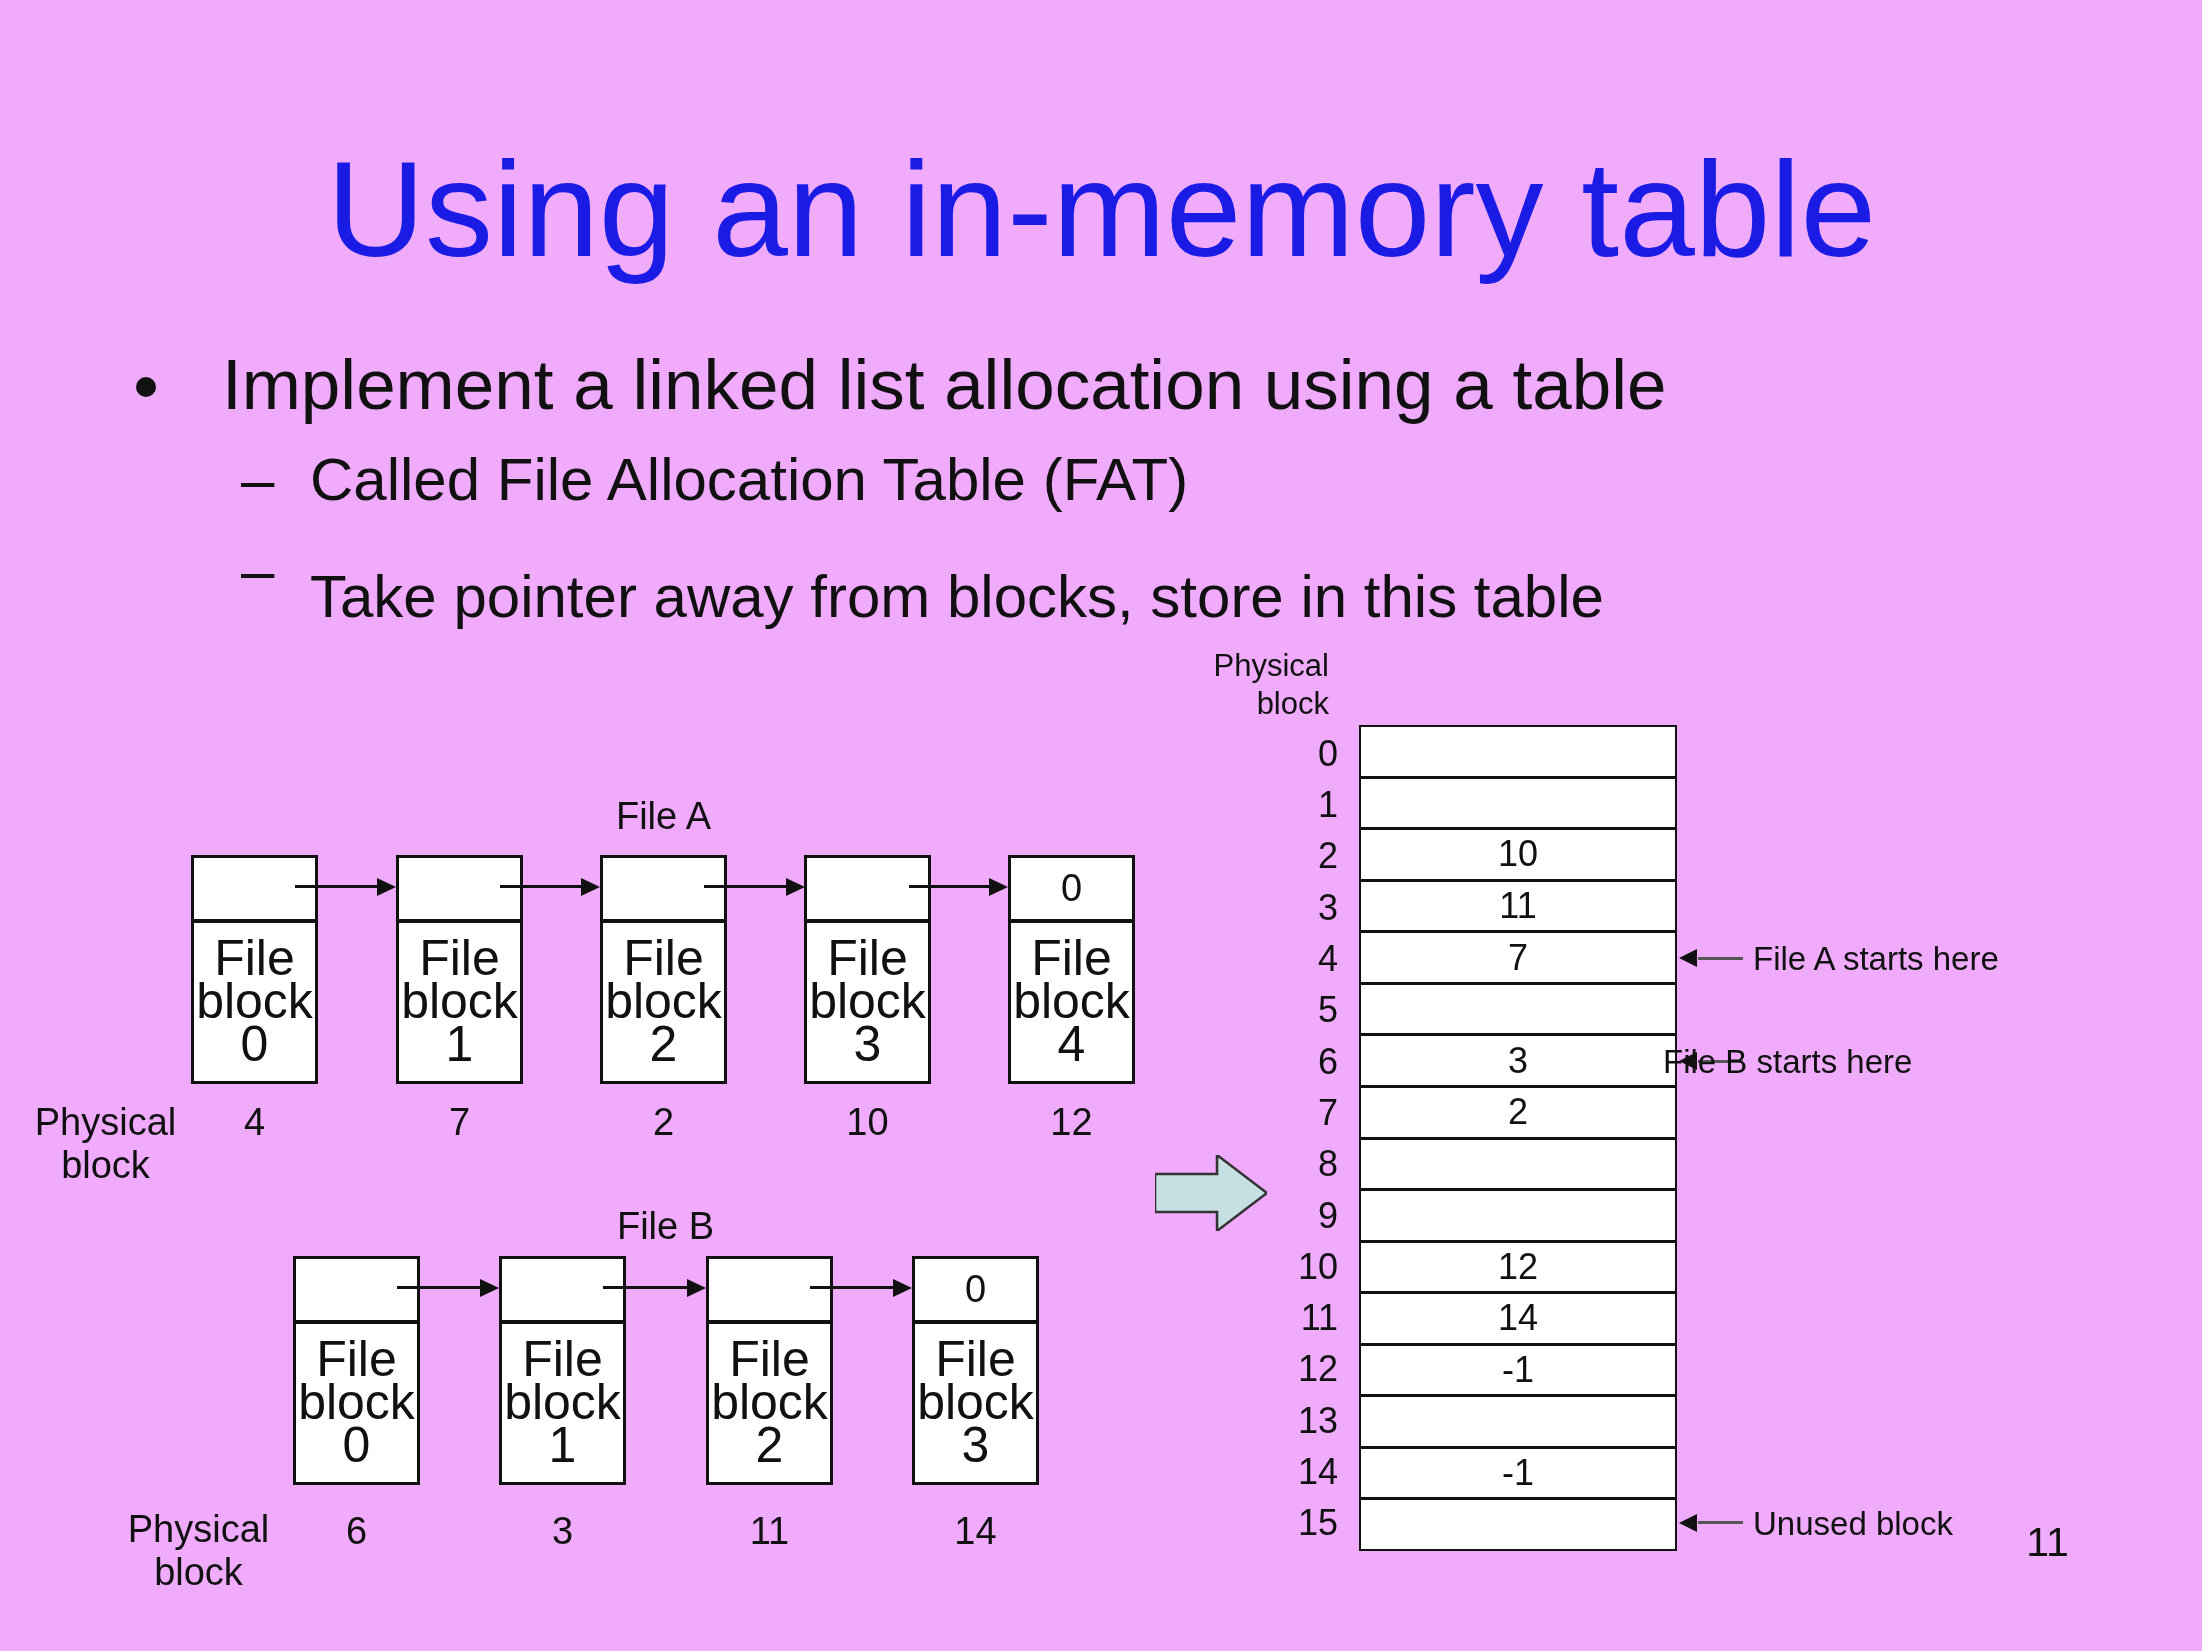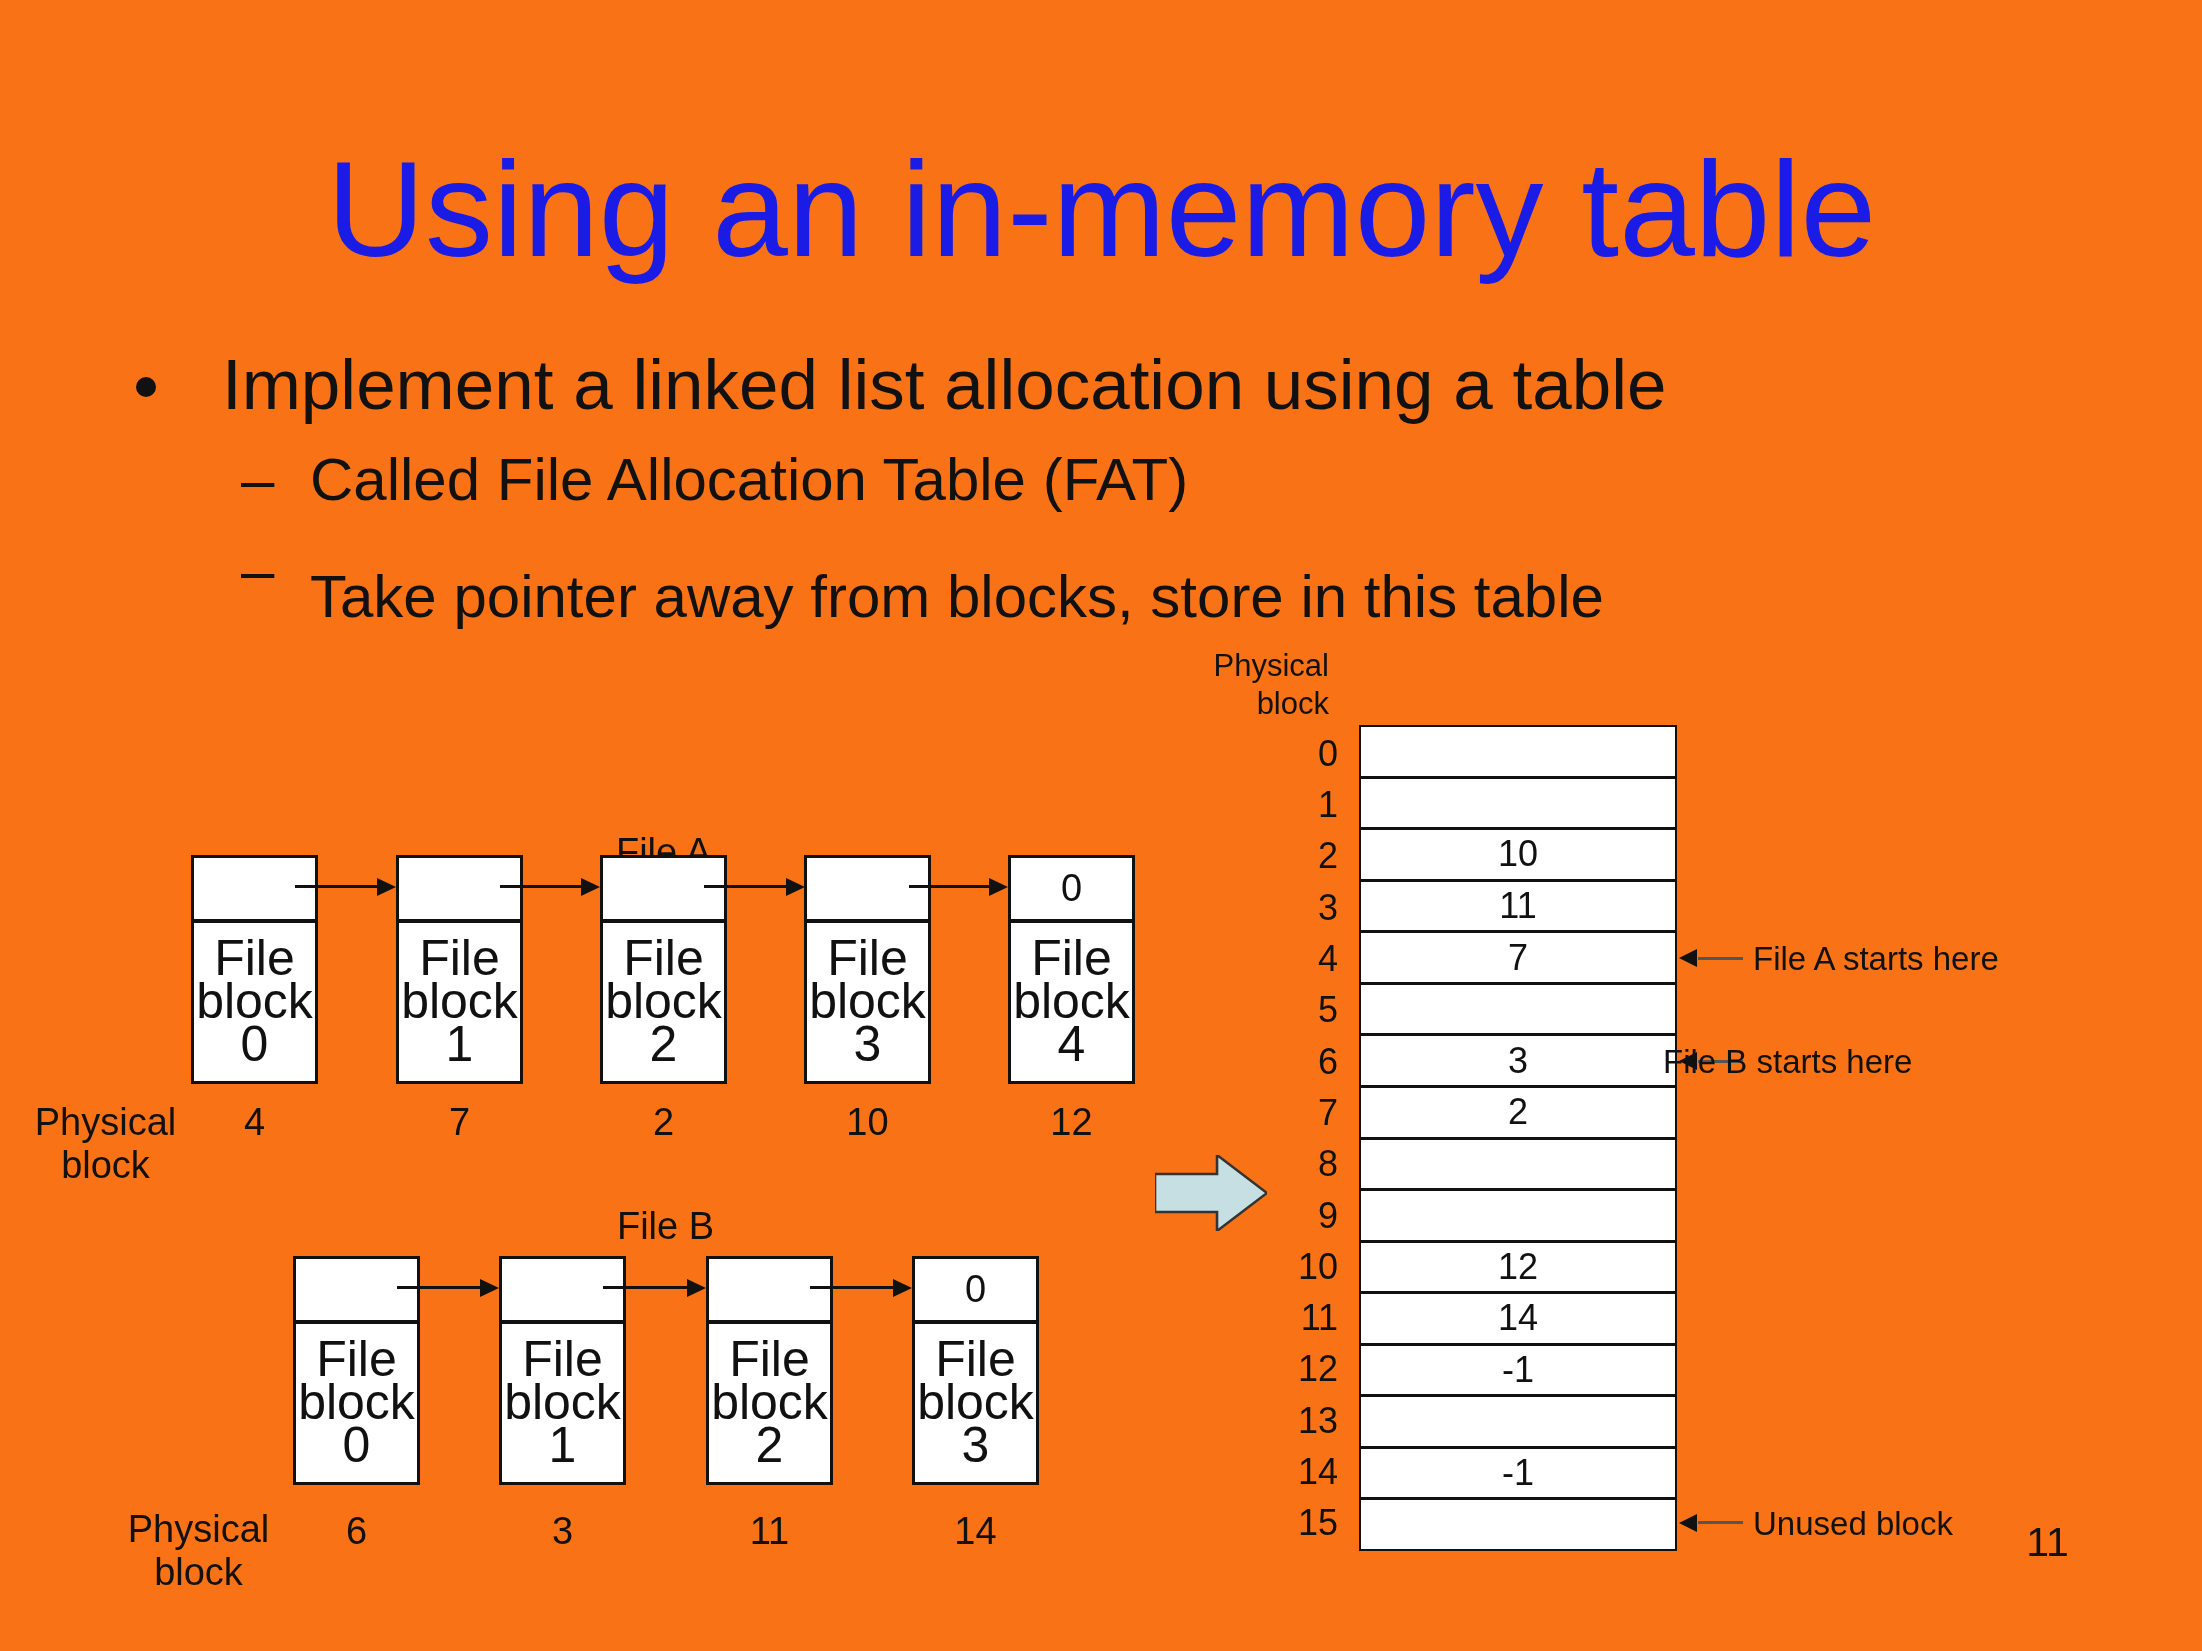--- a/index.html
+++ b/index.html
@@ -1,31 +1,31 @@
 <!DOCTYPE html>
 <html style="font-size:13.8px"><head>
 <meta charset="utf-8">
 <style>
   html,body{margin:0;padding:0;background:#fff;}
-  .slide{position:relative;width:2203px;height:1652px;background:#f97316;
+  .slide{position:relative;width:2203px;height:1652px;background:#f0abfc;
          font-family:"Liberation Sans", sans-serif;color:#111;overflow:hidden;}
 
   .title{position:absolute;top:138px;left:0;width:100%;text-align:center;
          font-size:136px;line-height:1.05;color:#1b1be6;white-space:nowrap;}
 
   .bullet-dot{position:absolute;left:136px;top:377px;width:20px;height:20px;
               border-radius:50%;background:#111;}
   .bullet-main{position:absolute;left:222px;top:346px;font-size:71px;line-height:1.1;white-space:nowrap;}
   .dash{position:absolute;left:241px;font-size:60px;line-height:1.1;}
   .dash.d1{top:447px}.dash.d2{top:538px}
   .sub{position:absolute;left:310px;font-size:60px;line-height:1.1;white-space:nowrap;}
   .sub.s1{top:447px}.sub.s2{top:564px}
 
   .file-title{position:absolute;width:127px;text-align:center;font-size:38px;}
-  #fileA-title{left:600px;top:795px;margin-top:36px;}
+  #fileA-title{left:600px;top:795px;}
   #fileB-title{left:602px;top:1205px;}
 
   .fblock{position:absolute;width:127px;height:229px;border:3.4px solid #111;
           box-sizing:border-box;background:#fff;}
   .ptr{height:65px;border-bottom:4.3px solid #111;box-sizing:border-box;
        display:flex;align-items:center;justify-content:center;font-size:38px;}
   .dcell{height:156px;display:flex;align-items:center;justify-content:center;
          text-align:center;font-size:50px;line-height:43px;}
 
   .pnum{position:absolute;width:127px;text-align:center;font-size:38px;}

